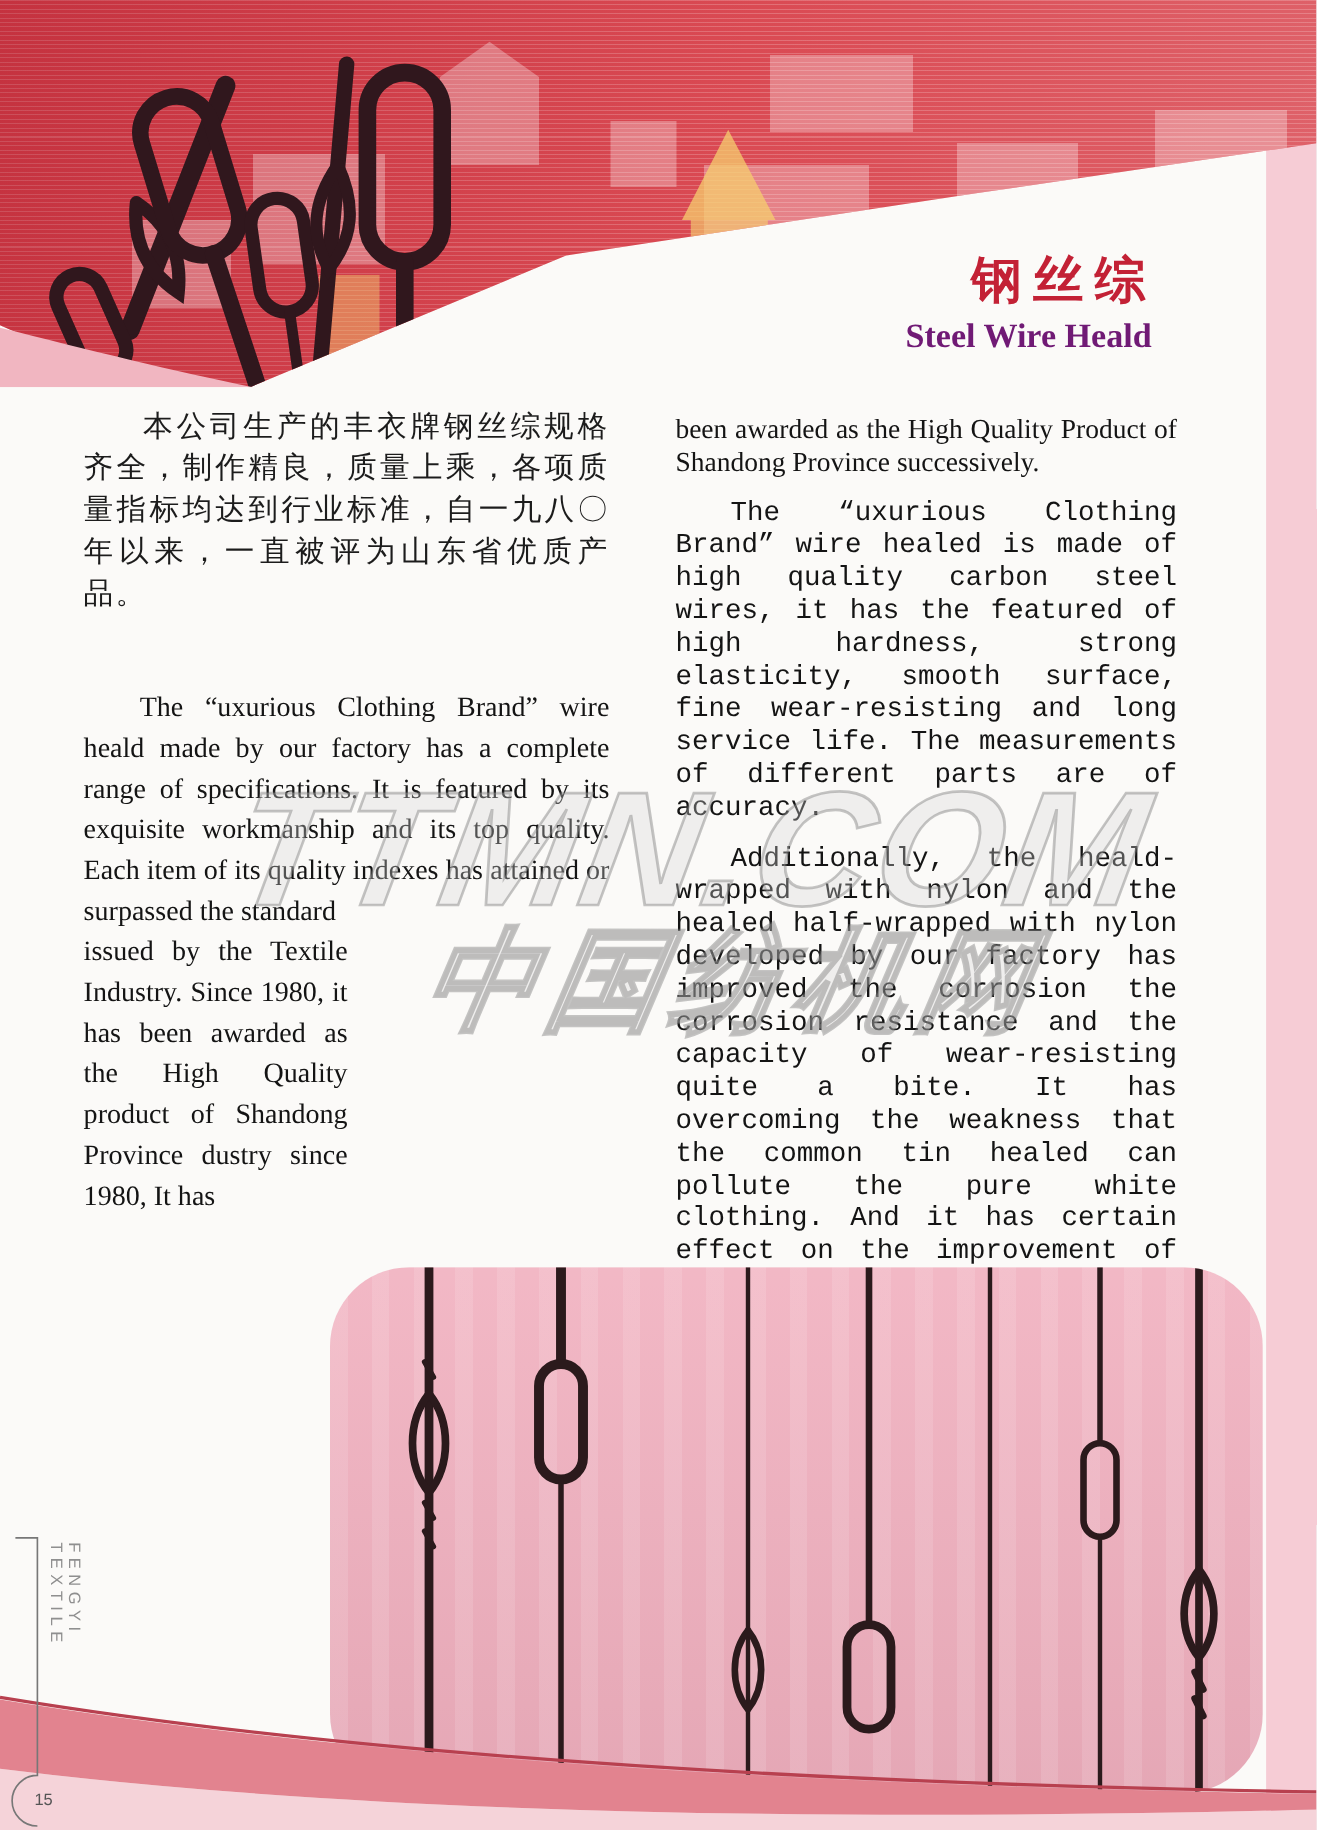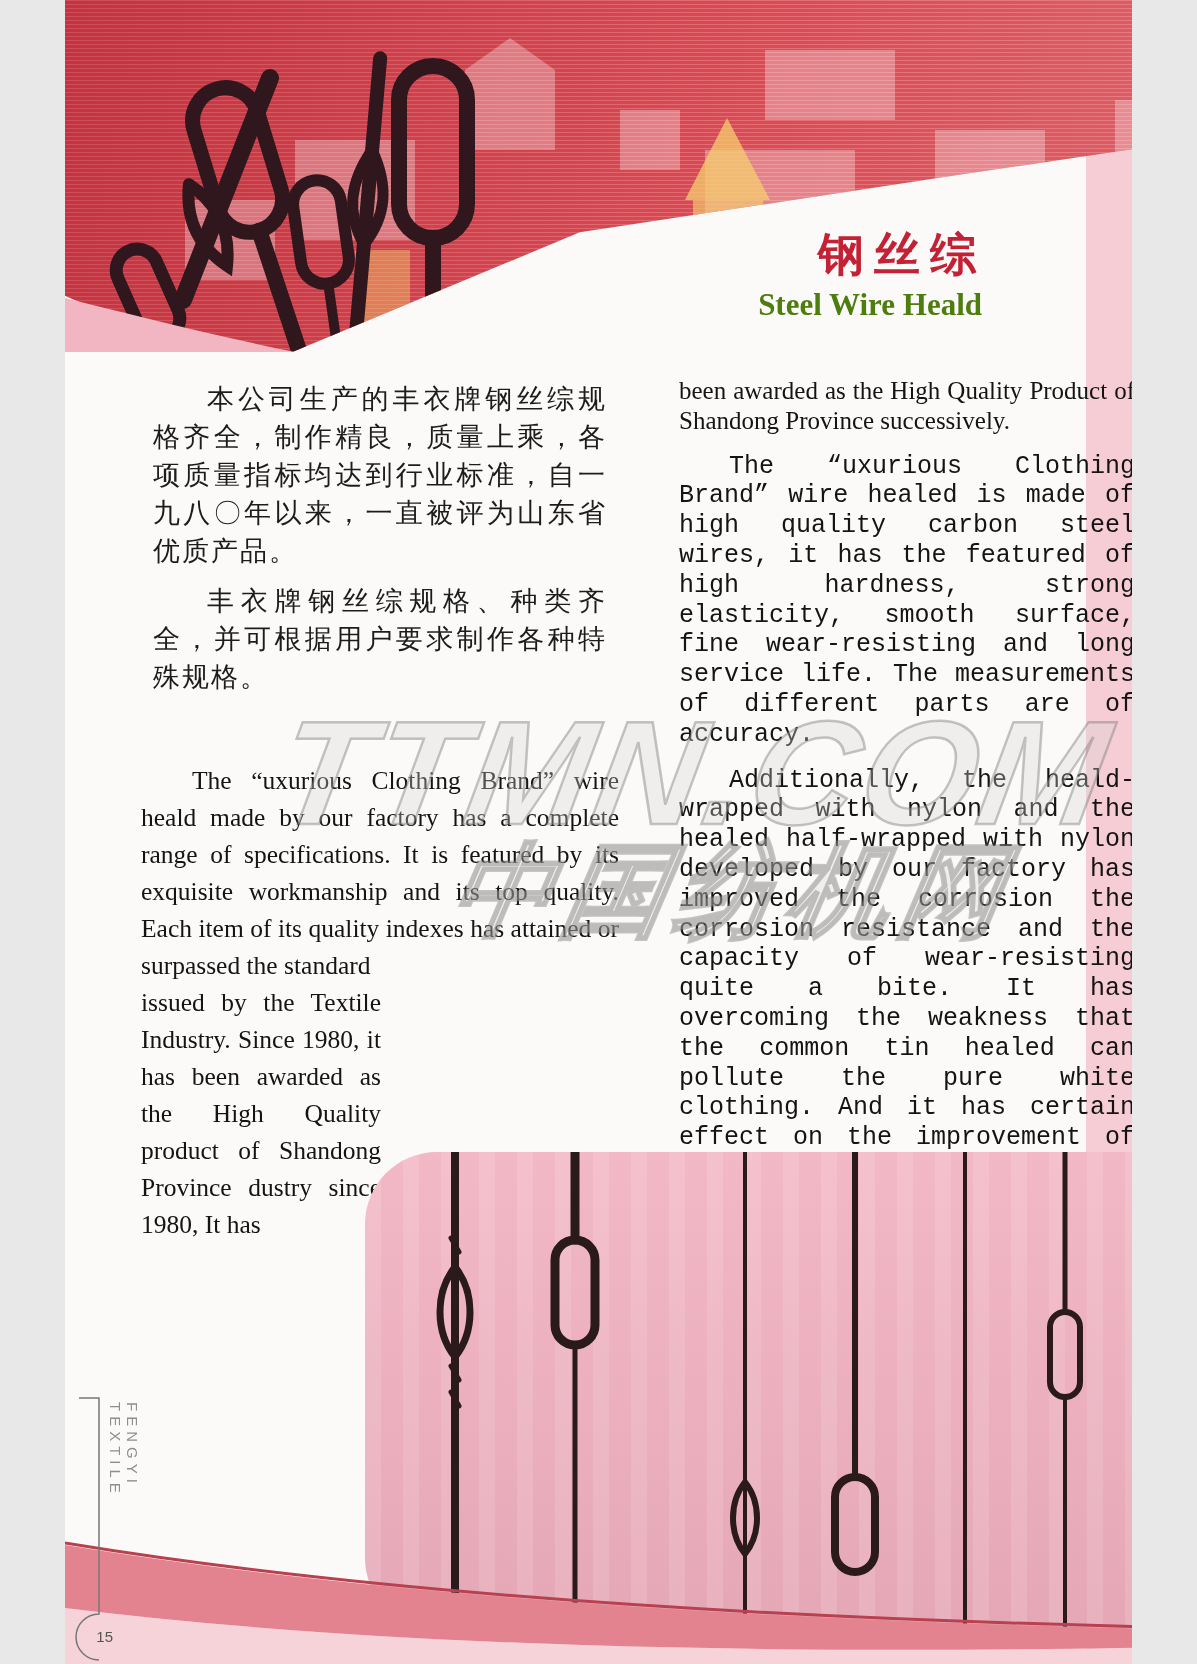--- a/index.html
+++ b/index.html
@@ -1,17 +1,17 @@
 <!DOCTYPE html>
 <html><head>
 <meta charset="utf-8">
 <style>
   html,body { margin:0; padding:0; background:#e8e8e8; }
   .page {
-    position:relative; width:1067px; height:1664px;
+    position:relative; width:1197px; height:1664px;
     background:#fbfaf8; overflow:hidden; margin:0 auto;
     font-family:"Liberation Serif","DejaVu Serif",serif;
   }
 
   
   .right-strip { position:absolute; right:0; top:0; width:46px; height:100%;
     background:#f6ccd5; z-index:1; }
 
   
   .header {
@@ -25,25 +25,25 @@
   .header svg { position:absolute; inset:0; width:100%; height:100%; }
 
   .header-crescent { position:absolute; left:0; top:292px; width:230px; height:60px; z-index:2; }
 
   
   .title-zh { position:absolute; top:224px; right:146px; z-index:3;
     font-family:"Liberation Sans","DejaVu Sans",sans-serif;
     font-weight:bold; font-size:46px; letter-spacing:10px; color:#c32135; }
   .title-en { position:absolute; top:287px; right:150px; z-index:3;
     font-family:"Liberation Serif",serif;
-    font-weight:bold; font-size:31px; color:#4d7c0f; }
+    font-weight:bold; font-size:31px; color:#701a75; }
 
   
   .col-left { position:absolute; left:76px; top:368px; width:478px; z-index:3; }
-  .col-left .zh { margin:12px; font-size:27px; line-height:38px; letter-spacing:2px;
+  .col-left .zh { margin:0; font-size:27px; line-height:38px; letter-spacing:2px;
     text-align:justify; text-indent:2em; color:#1c1c1c; }
   .en-left-wide { margin:66px 0 0 0; font-size:25.5px; line-height:37px;
     text-align:justify; text-indent:2em; color:#141414; }
   .en-left-narrow { margin:0; width:240px; font-size:25.5px; line-height:37px;
     text-align:justify; color:#141414; }
 
   .col-right { position:absolute; left:598px; top:360px; width:488px; z-index:3; }
   .col-right p { margin:16px; font-size:25px; line-height:29.8px; text-align:justify; color:#141414; }
   .col-right p:not(:first-child) { text-indent:2em;font-family:Liberation Mono, monospace; }
 
@@ -133,21 +133,20 @@
   </div>
   <svg class="header-crescent" viewBox="0 0 230 60" preserveAspectRatio="none">
     <path d="M0,6 C80,26 160,46 230,60 L0,60 Z" fill="#f1b6c1"></path>
   </svg>
 
   <div class="title-zh">钢丝综</div>
   <div class="title-en">Steel Wire Heald</div>
 
   <div class="col-left">
     <p class="zh">本公司生产的丰衣牌钢丝综规格齐全，制作精良，质量上乘，各项质量指标均达到行业标准，自一九八〇年以来，一直被评为山东省优质产品。</p>
-    <p class="zh">丰衣牌钢丝综规格、种类齐全，并可根据用户要求制作各种特殊规格。</p>
     <p class="en-left-wide">The “uxurious Clothing Brand” wire heald made by our factory has a complete range of specifications. It is featured by its exquisite workmanship and its top quality. Each item of its quality indexes has attained or surpassed the standard</p>
     <p class="en-left-narrow">issued by the Textile Industry. Since 1980, it has been awarded as the High Quality product of Shandong Province dustry since 1980, It has</p>
   </div>
 
   <div class="col-right">
     <p>been awarded as the High Quality Product of Shandong Province successively.</p>
     <p>The “uxurious Clothing Brand” wire healed is made of high quality carbon steel wires, it has the featured of high hardness, strong elasticity, smooth surface, fine wear-resisting and long service life. The measurements of different parts are of accuracy.</p>
     <p>Additionally, the heald-wrapped with nylon and the healed half-wrapped with nylon developed by our factory has improved the corrosion the corrosion resistance and the capacity of wear-resisting quite a bite. It has overcoming the weakness that the common tin healed can pollute the pure white clothing. And it has certain effect on the improvement of the cloth quality.</p>
   </div>
 

